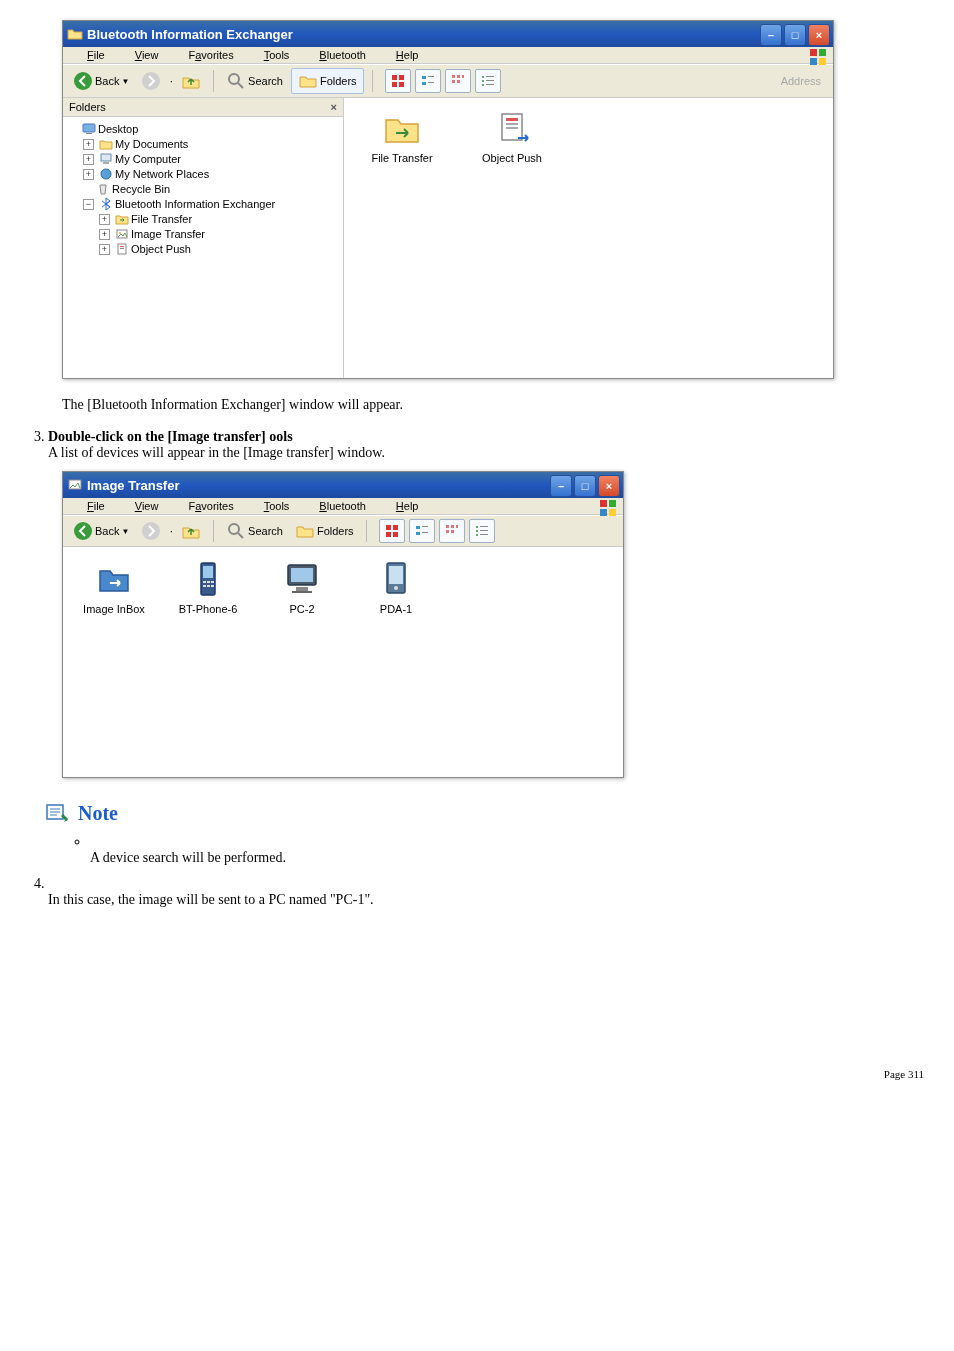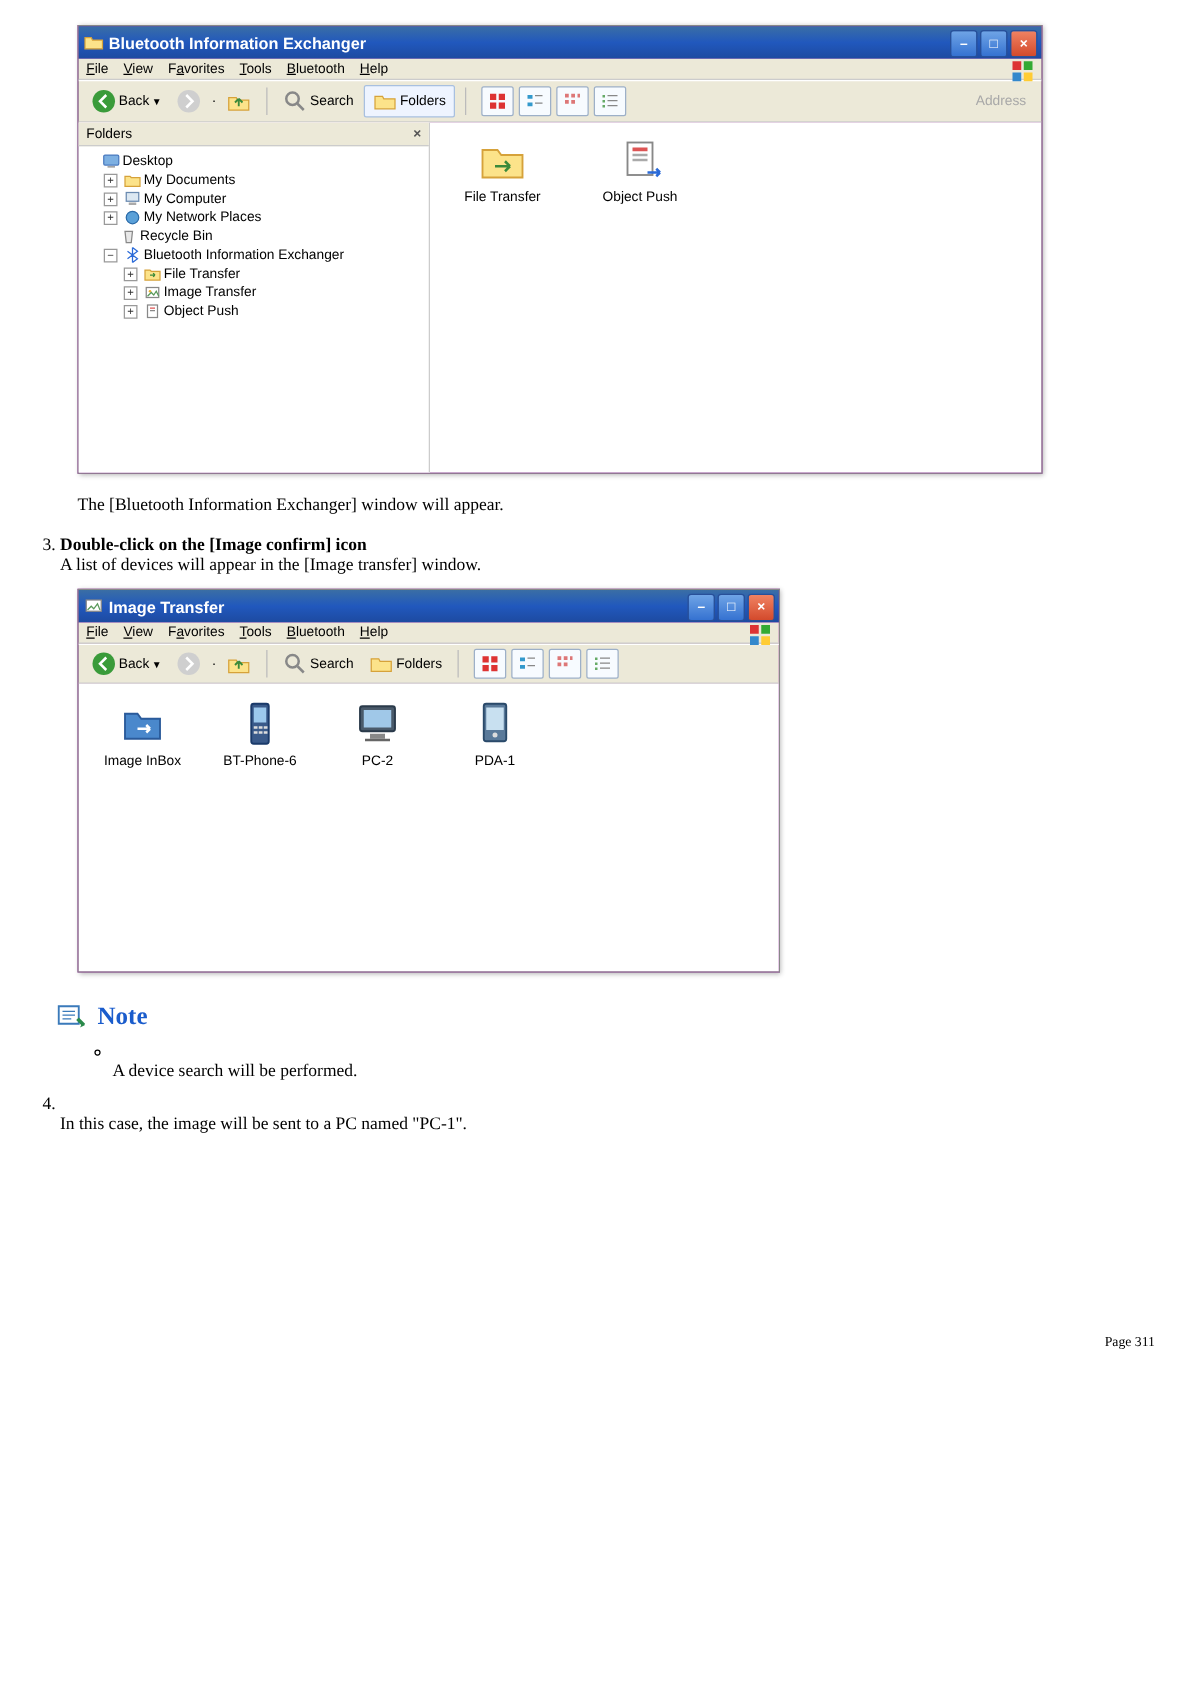--- a/index.html
+++ b/index.html
@@ -6,21 +6,21 @@
     font-family: "Times New Roman", serif;
     font-size: 14px;
     color: #000;
     margin: 0;
     padding: 20px 30px;
     width: 894px;
     background: #fff;
   }
   .window {
     border: 1px solid #888;
-    background: #a21caf;
+    background: #7f1d1d;
     box-shadow: 1px 1px 4px rgba(0,0,0,0.3);
     margin-left: 32px;
     margin-bottom: 18px;
   }
   .titlebar {
     position: relative;
     height: 26px;
     display: flex;
     align-items: center;
     padding: 0 4px;
@@ -54,21 +54,21 @@
   .menubar {
     background: #ece9d8;
     border-bottom: 1px solid #ccc;
     padding: 2px 6px;
     font-family: Tahoma, sans-serif;
     font-size: 11px;
     display: flex;
     gap: 12px;
     position: relative;
   }
-  .menubar .mitem { display:inline-block; }
+  .menubar .mitem { display:inline-block;margin-left:18px; }
   .menubar .u { text-decoration: underline; }
   .menubar .flag {
     position: absolute; right: 6px; top: 1px;
     width: 18px; height: 18px;
   }
   .toolbar {
     background: #ece9d8;
     border-top: 1px solid #fff;
     border-bottom: 1px solid #ccc;
     padding: 3px 6px;
@@ -384,21 +384,21 @@
         <div>Object Push</div>
       </div>
     </div>
   </div>
 </div>
 
 <div class="bodytext">The [Bluetooth Information Exchanger] window will appear.</div>
 
 <ol class="steps" start="3">
   <li>
-    <span class="stepbold">Double-click on the [Image confirm] icon</span><br>
+    <span class="stepbold">Double-click on the [Image transfer] ools</span><br>
     <span>A list of devices will appear in the [Image transfer] window.</span>
   </li>
 </ol>
 
 <div class="window small">
   <div class="titlebar">
     <span class="tb-icon">
       <svg viewBox="0 0 16 16">
           <rect x="2" y="3" width="12" height="9" fill="#fff" stroke="#888"></rect>
           <path d="M3 11l3-3 2 2 3-4 2 5" stroke="#5a9a5a" fill="none"></path>

